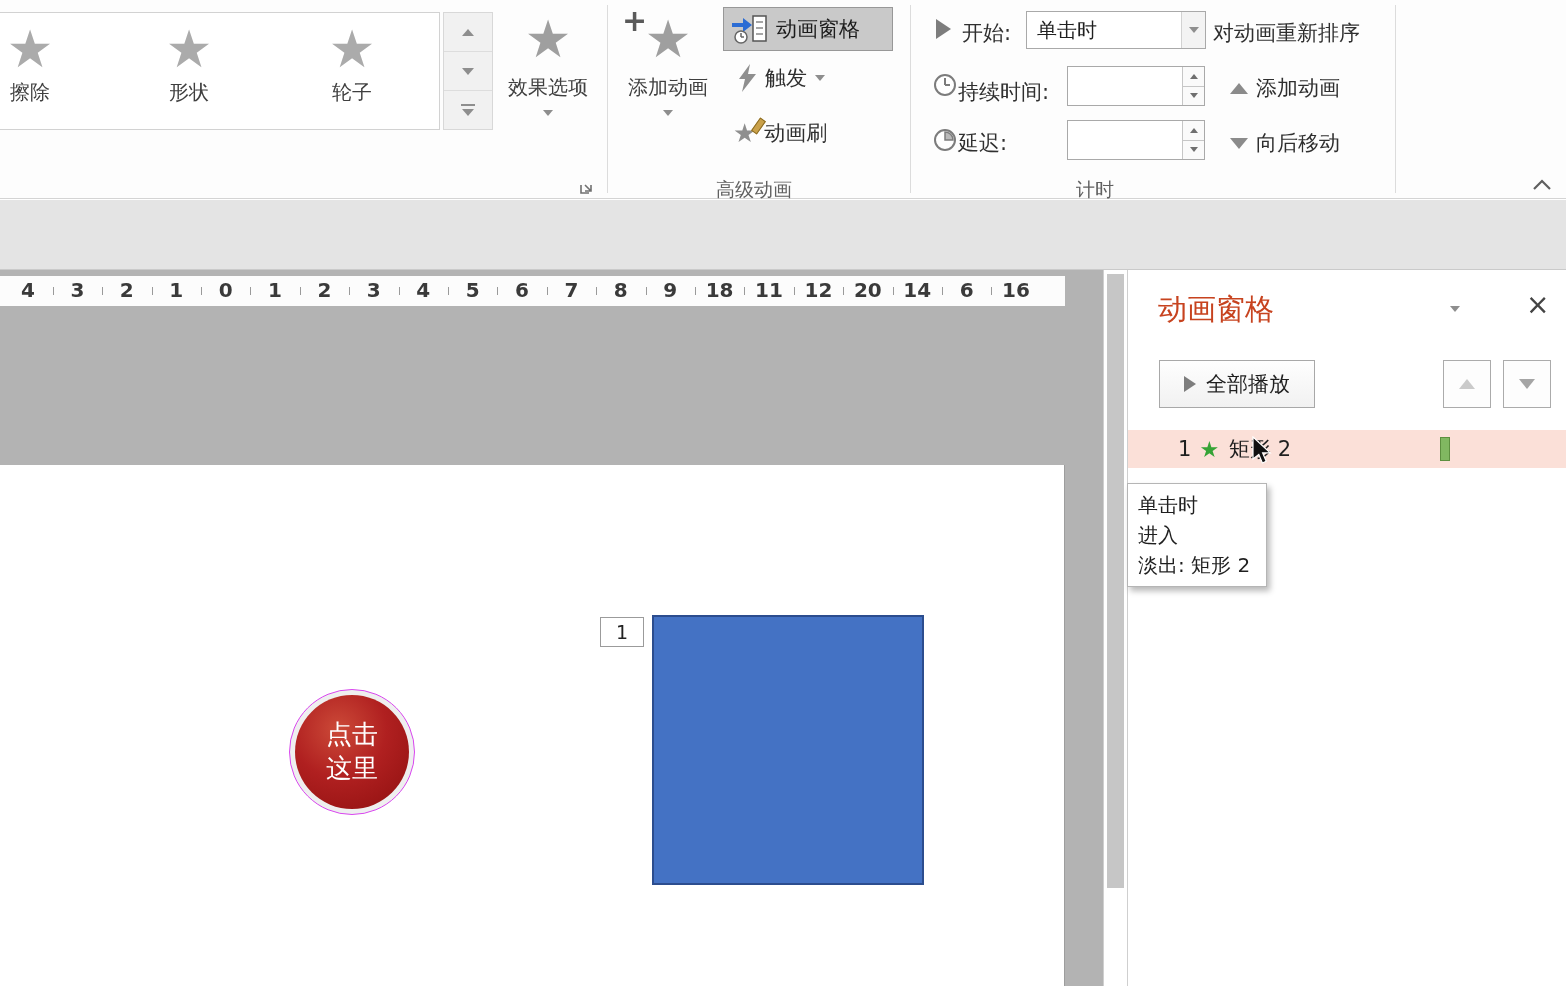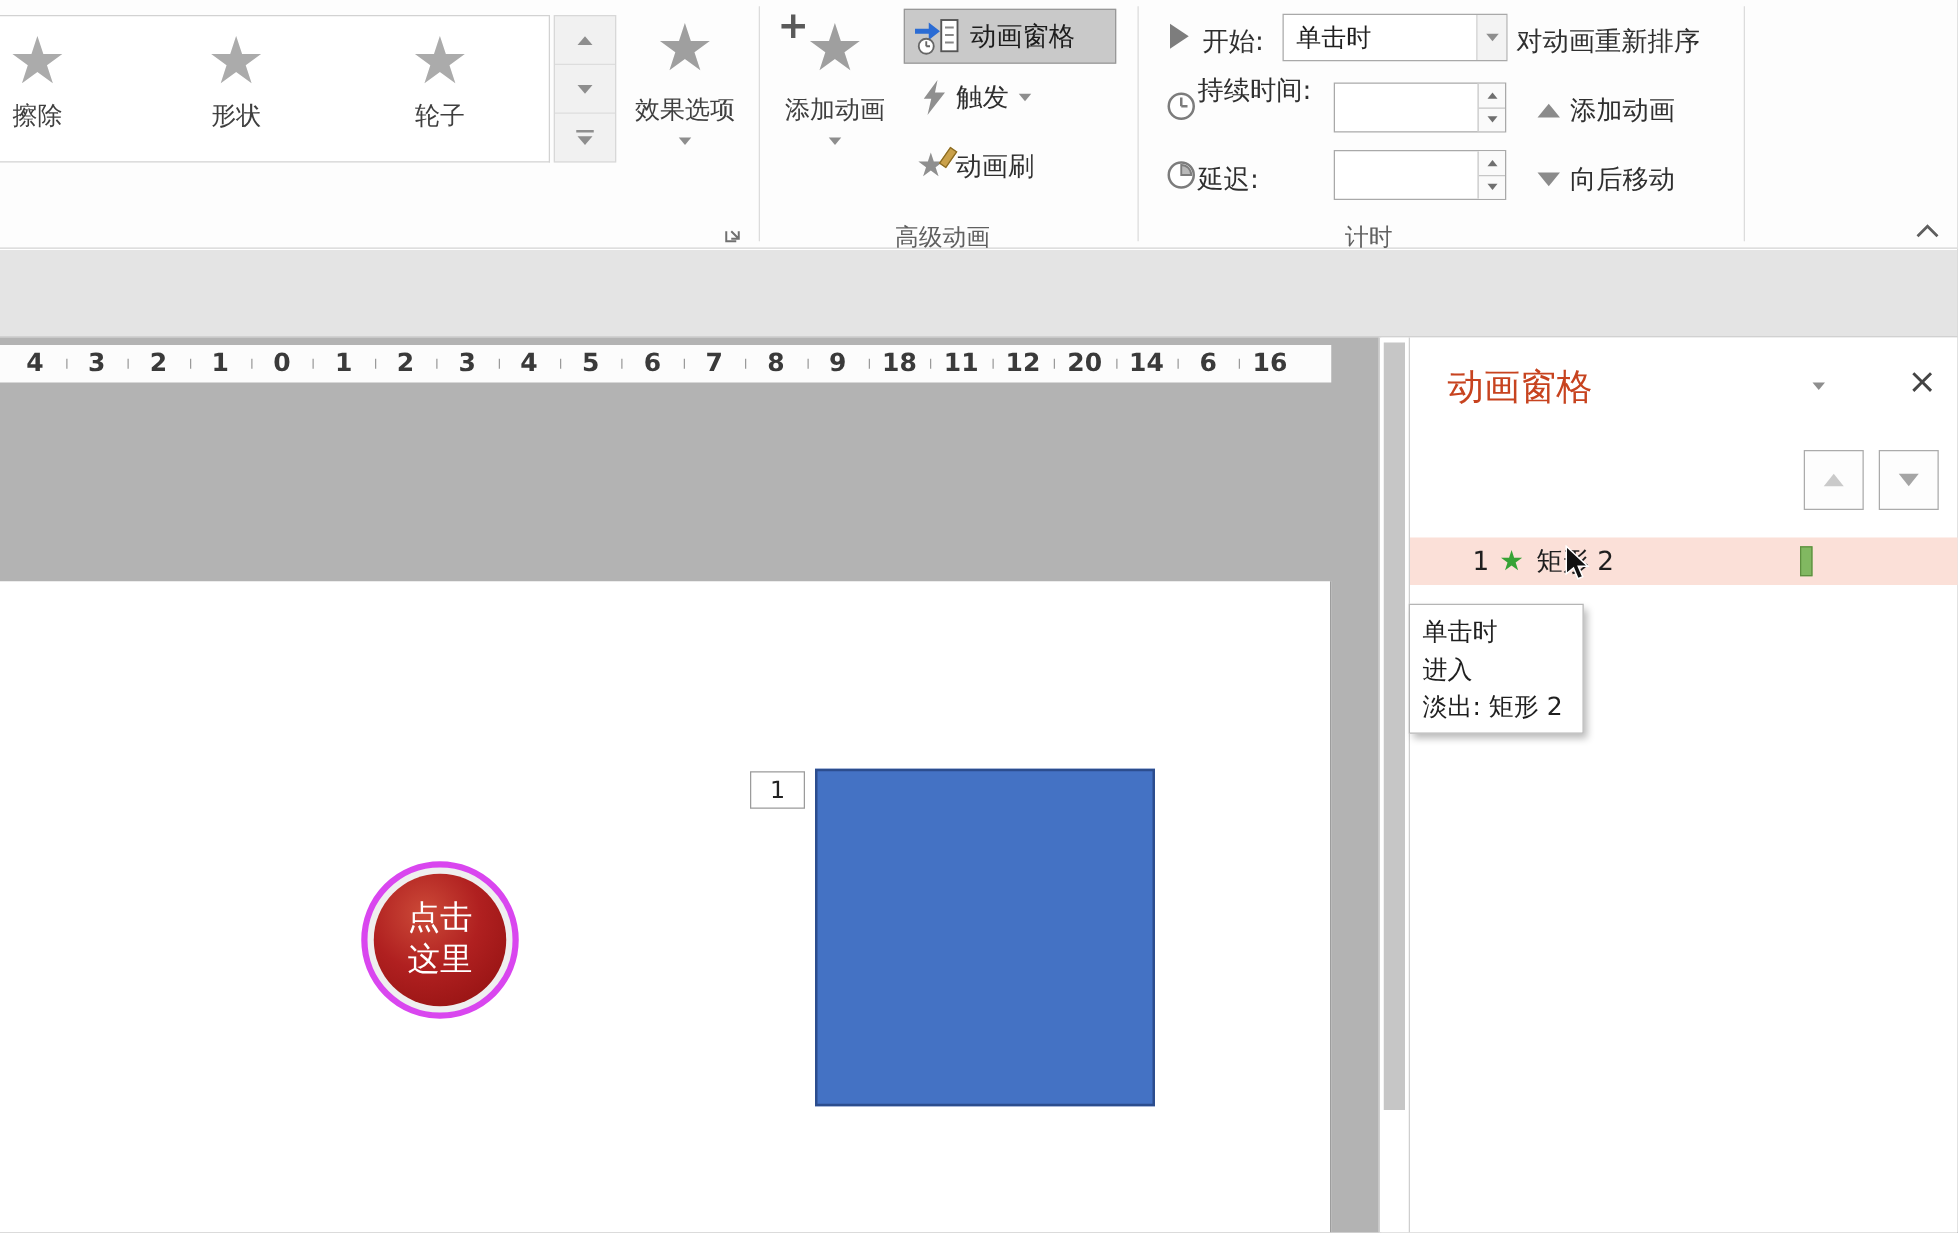--- a/index.html
+++ b/index.html
@@ -66,21 +66,21 @@
   .pic-colored::after { content:""; position:absolute; right:3px; top:2px; width:6px; height:6px; border-radius:50%; background:#f0c040; }
   .overflow-bar { width:16px; height:2px; background:#6f6f6f; margin-bottom:4px; }
 
   
   .canvas-bg { position:absolute; left:0; top:270px; width:1105px; height:716px; background:#b3b3b3; }
   .ruler { position:absolute; left:0; top:276px; width:1065px; height:30px; background:#fcfcfc; overflow:hidden; }
   .ruler-num { position:absolute; top:2px; width:48px; text-align:center; font-size:20px; font-weight:600; color:#3a3a3a; }
   .ruler-tick { position:absolute; top:11px; width:1px; height:8px; background:#9a9a9a; }
 
   .slide { position:absolute; left:0; top:465px; width:1065px; height:521px; background:#fff; border-right:1px solid #9d9d9d; }
-  .red-btn { position:absolute; left:289px; top:224px; width:126px; height:126px; border-radius:50%; background:#efefef; border:5px solid #d946ef; cursor:default; }
+  .red-btn { position:absolute; left:289px; top:224px; width:126px; height:126px; border-radius:50%; background:#efefef; border:1px solid #d946ef; cursor:default; }
   .red-btn-inner { position:absolute; inset:5px; border-radius:50%; background:radial-gradient(circle at 38% 30%, #cc4a38 0%, #b02020 45%, #8e0f0f 100%); display:flex; flex-direction:column; align-items:center; justify-content:center; color:#fff; font-size:26px; line-height:1.3; }
   .blue-rect { position:absolute; left:652px; top:150px; width:272px; height:270px; background:#4472c4; border:2px solid #2c4d8e; cursor:default; }
   .anim-tag { position:absolute; left:600px; top:152px; width:44px; height:30px; background:#fff; border:1px solid #9b9b9b; text-align:center; font-size:19px; line-height:28px; color:#222; }
 
   .vscroll { position:absolute; left:1103px; top:270px; width:24px; height:716px; background:#fff; border-left:1px solid #cfcfcf; }
   .vthumb { position:absolute; left:3px; top:4px; width:17px; height:614px; background:#c6c6c6; }
 
   
   .anim-pane { position:absolute; left:1127px; top:270px; width:439px; height:716px; background:#fff; border-left:1px solid #cfcfcf; }
   .pane-title { position:absolute; left:30px; top:20px; font-size:29px; font-weight:500; color:#c7431f; }
@@ -193,21 +193,21 @@
     <span class="combo-arrow">
         <span class="tri tri-down-xs"></span>
       </span>
   </div>
 
   <svg class="abs" style="left:932px; top:72px;" width="26" height="26" viewBox="0 0 26 26">
     <circle cx="13" cy="13" r="10" fill="#fff" stroke="#7c7c7c" stroke-width="2"></circle>
     <line x1="13" y1="13" x2="13" y2="6" stroke="#7c7c7c" stroke-width="2"></line>
     <line x1="13" y1="13" x2="18" y2="13" stroke="#7c7c7c" stroke-width="2"></line>
   </svg>
-  <span class="timing-label-txt abs" style="left:958px; top:58px;">持续时间:</span>
+  <span class="timing-label-txt abs" style="left:958px; top:78px;">持续时间:</span>
   <div class="spinbox" style="left:1067px; top:66px;">
     <input type="text" value="" style="">
     <div class="spin">
       <div>
           <span class="tri tri-up-sm"></span>
         </div>
       <div>
           <span class="tri tri-down-sm"></span>
         </div>
     </div>
@@ -398,20 +398,24 @@
 
 <div class="vscroll">
   <div class="vthumb"></div>
 </div>
 
 <div class="anim-pane">
   <div class="pane-title">动画窗格</div>
   <span class="tri tri-down-xs pane-caret"></span>
   <span class="pane-close">×</span>
 
+  <div class="play-all">
+    <span class="tri play-tri"></span>
+    <span>全部播放</span>
+  </div>
   <div class="reorder-btn" style="left:315px;">
     <span class="tri ro-up"></span>
   </div>
   <div class="reorder-btn" style="left:375px;">
     <span class="tri ro-down"></span>
   </div>
 
   <div class="anim-row">
     <span class="idx">1</span>
     <span class="row-star">★</span>

